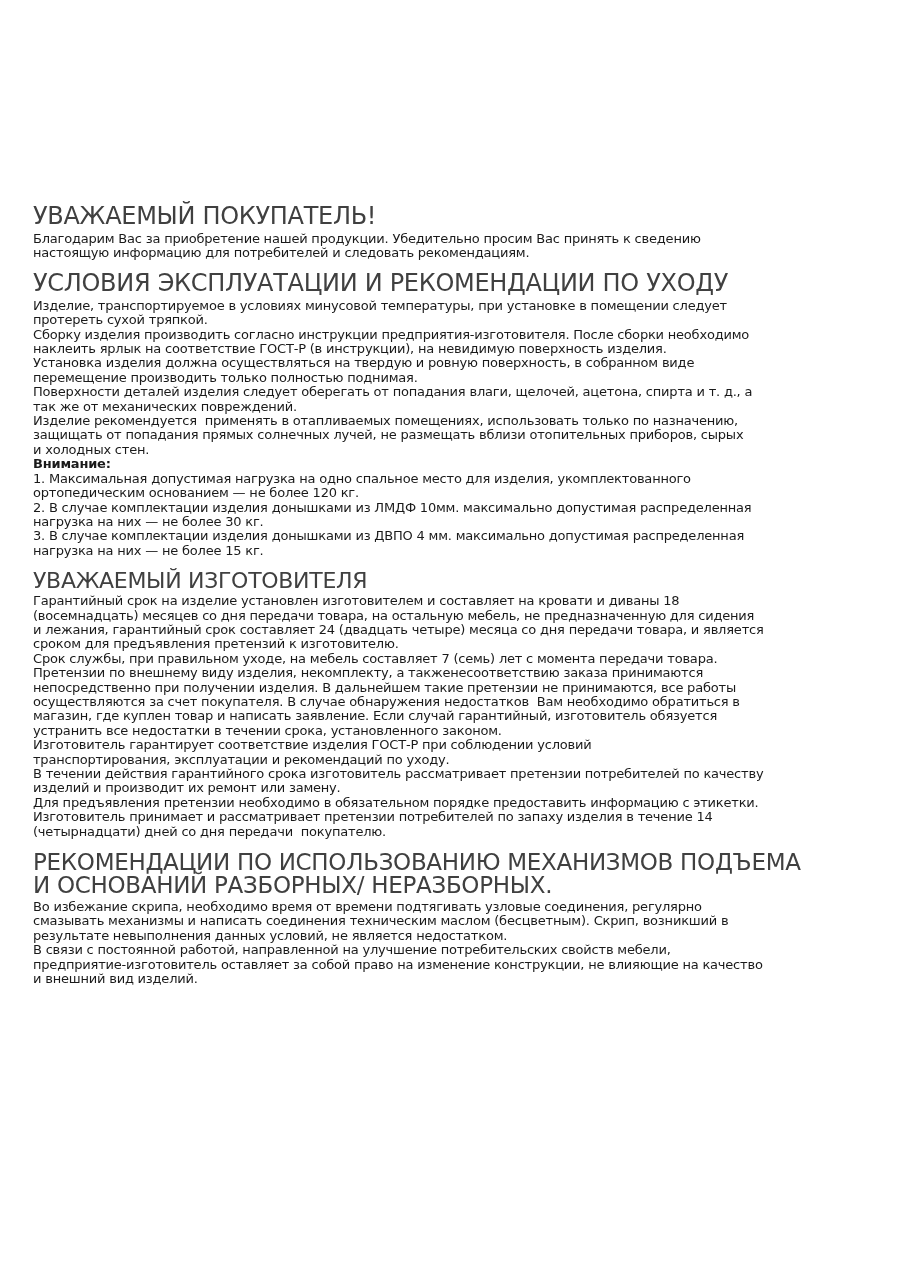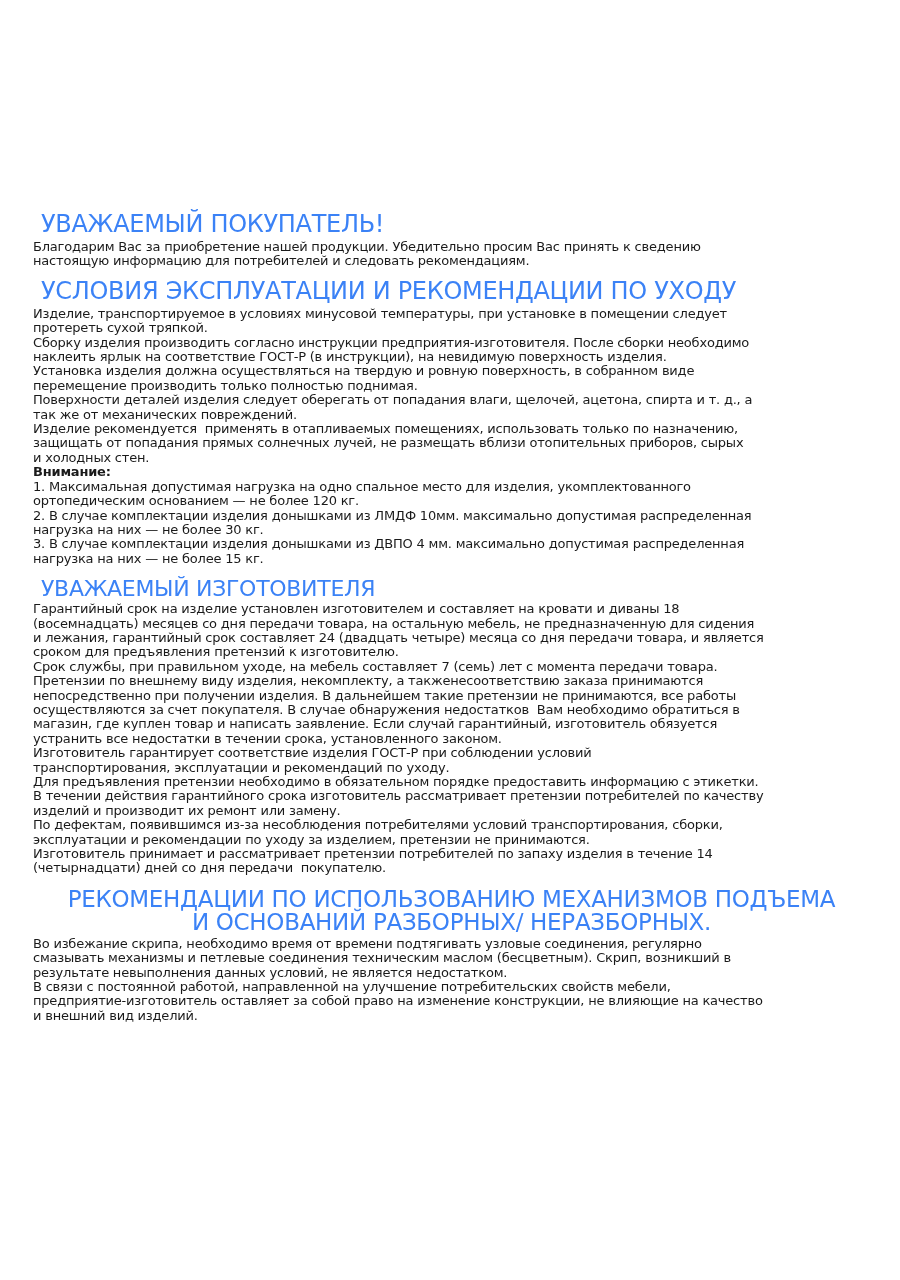--- a/index.html
+++ b/index.html
@@ -13,22 +13,22 @@
     height: 1280px;
     box-sizing: border-box;
     background: #ffffff;
     padding: 202px 30px 0 33px;
     overflow: hidden;
     font-family: "DejaVu Sans", "Liberation Sans", sans-serif;
     color: #1a1a1a;
   }
   .hd {
     font-weight: 400;
-    color: #3b82f6;
-    margin: 8px;
+    color: #404040;
+    margin: 0;
   }
   .hd-xl {
     font-size: 24px;
     line-height: 28px;
     letter-spacing: -0.3px;
     margin-bottom: 2px;
   }
   .hd-usage { margin-top: 8px; }
   .hd-warranty {
     font-size: 22px;
@@ -37,21 +37,20 @@
     margin-top: 10px;
     margin-bottom: 0;
   }
   .hd-mech {
     font-size: 23px;
     line-height: 23px;
     letter-spacing: -0.3px;
     margin-top: 12px;
     margin-bottom: 3px;
     white-space: pre-line;
-    text-align: center;
   }
   .para {
     margin: 0;
     font-size: 13px;
     line-height: 14.4px;
     letter-spacing: -0.2px;
     white-space: pre-wrap;
   }
   .attention {
     font-weight: 700;
@@ -98,33 +97,31 @@
 и лежания, гарантийный срок составляет 24 (двадцать четыре) месяца со дня передачи товара, и является
 сроком для предъявления претензий к изготовителю.</p>
     <p class="para">Срок службы, при правильном уходе, на мебель составляет 7 (семь) лет с момента передачи товара.</p>
     <p class="para">Претензии по внешнему виду изделия, некомплекту, а такженесоответствию заказа принимаются
 непосредственно при получении изделия. В дальнейшем такие претензии не принимаются, все работы
 осуществляются за счет покупателя. В случае обнаружения недостатков  Вам необходимо обратиться в
 магазин, где куплен товар и написать заявление. Если случай гарантийный, изготовитель обязуется
 устранить все недостатки в течении срока, установленного законом.</p>
     <p class="para">Изготовитель гарантирует соответствие изделия ГОСТ-Р при соблюдении условий
 транспортирования, эксплуатации и рекомендаций по уходу.</p>
-    <p class="para">Для предъявления претензии необходимо в обязательном порядке предоставить информацию с этикетки.</p>
     <p class="para">В течении действия гарантийного срока изготовитель рассматривает претензии потребителей по качеству
 изделий и производит их ремонт или замену.</p>
-    <p class="para">По дефектам, появившимся из-за несоблюдения потребителями условий транспортирования, сборки,
-эксплуатации и рекомендации по уходу за изделием, претензии не принимаются.</p>
+    <p class="para">Для предъявления претензии необходимо в обязательном порядке предоставить информацию с этикетки.</p>
     <p class="para">Изготовитель принимает и рассматривает претензии потребителей по запаху изделия в течение 14
 (четырнадцати) дней со дня передачи  покупателю.</p>
   </section>
 
   <section>
     <div class="hd hd-mech">РЕКОМЕНДАЦИИ ПО ИСПОЛЬЗОВАНИЮ МЕХАНИЗМОВ ПОДЪЕМА
 И ОСНОВАНИЙ РАЗБОРНЫХ/ НЕРАЗБОРНЫХ.</div>
     <p class="para">Во избежание скрипа, необходимо время от времени подтягивать узловые соединения, регулярно
-смазывать механизмы и петлевые соединения техническим маслом (бесцветным). Скрип, возникший в
+смазывать механизмы и написать соединения техническим маслом (бесцветным). Скрип, возникший в
 результате невыполнения данных условий, не является недостатком.</p>
     <p class="para">В связи с постоянной работой, направленной на улучшение потребительских свойств мебели,
 предприятие-изготовитель оставляет за собой право на изменение конструкции, не влияющие на качество
 и внешний вид изделий.</p>
   </section>
 
 </div>
 
 </body></html>

